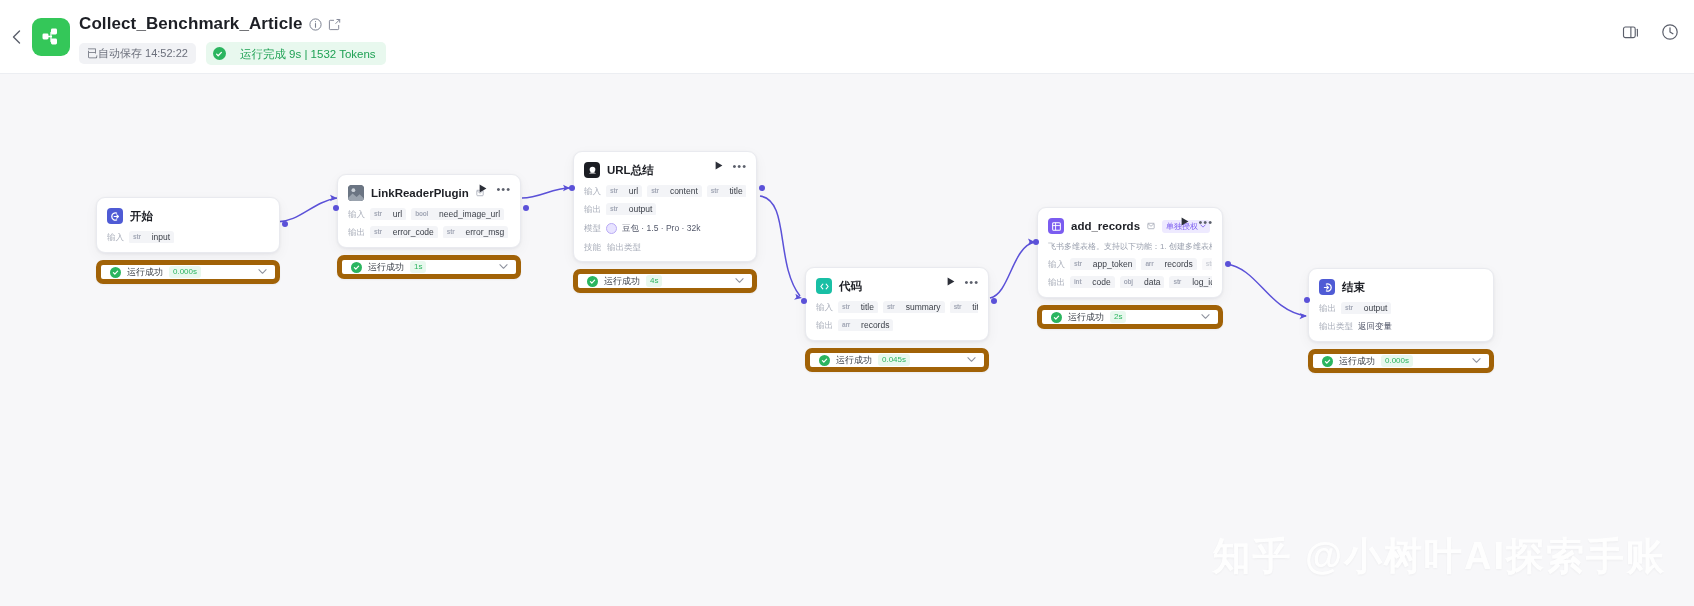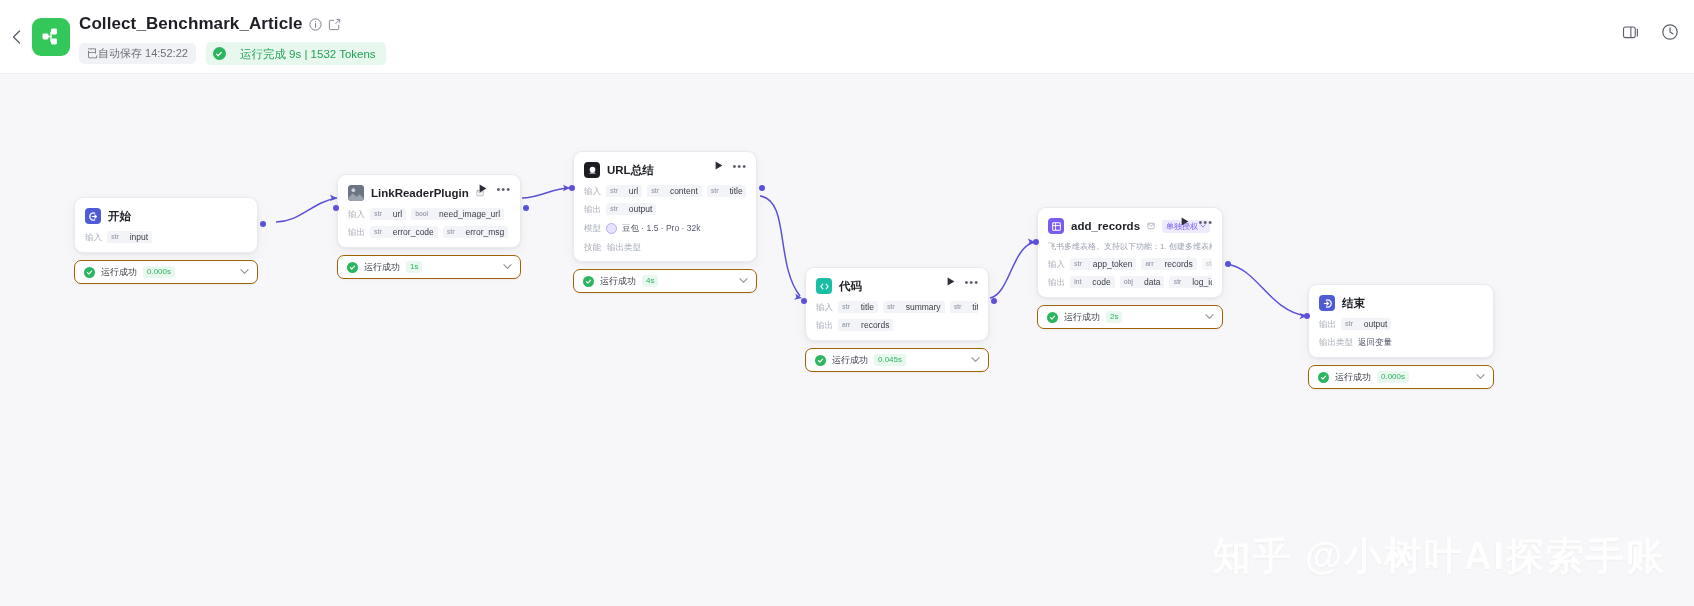--- a/index.html
+++ b/index.html
@@ -92,21 +92,21 @@
   }
   .ctype{font-size:6.5px;color:#a3a8b6;line-height:8px;font-weight:700;letter-spacing:-.2px;}
   .model-row{display:flex;align-items:center;gap:5px;margin-top:7px;height:12px;}
   .model-dot{width:9px;height:9px;border-radius:50%;background:#e8e4ff;border:1px solid #b9aaf5;flex:0 0 auto;}
   .model-txt{font-size:8.5px;color:#53586a;line-height:10px;white-space:nowrap;}
   .skill-row{display:flex;align-items:center;gap:6px;margin-top:7px;height:11px;}
   .skill-txt{font-size:8.5px;color:#a8adb9;line-height:10px;}
 
   
   .status{
-    margin-top:7px;background:#ffffff;border:1px solid #a16207;border-radius:7px;
+    margin-top:7px;background:#ffffff;border:5px solid #a16207;border-radius:7px;
     box-shadow:0 1px 2px rgba(22,25,37,.05);
     height:24px;display:flex;align-items:center;padding:0 9px;box-sizing:border-box;position:relative;
   }
   .st-tick{width:11px;height:11px;border-radius:50%;background:#2bb55f;display:flex;align-items:center;justify-content:center;flex:0 0 auto;}
   .st-txt{font-size:9px;color:#3c4049;margin-left:6px;line-height:10px;white-space:nowrap;}
   .st-time{font-size:8px;color:#2bb55f;background:#e8f8ee;border-radius:3px;padding:2px 4px;margin-left:6px;line-height:8px;white-space:nowrap;}
   .st-chev{position:absolute;right:8px;top:50%;transform:translateY(-50%);color:#8c909c;font-size:9px;line-height:9px;cursor:pointer;}
 
   
   .port{position:absolute;width:6px;height:6px;border-radius:50%;background:#5b51d8;}
@@ -198,21 +198,21 @@
     </g>
     <g fill="#5b51d8">
       <path d="M337 124 l-7 -3.2 l1.6 3.2 l-1.6 3.2 z"></path>
       <path d="M570 114 l-7 -3.2 l1.6 3.2 l-1.6 3.2 z"></path>
       <path d="M802 224 l-6.6 -4.2 l1 3.4 l-2.4 2.6 z"></path>
       <path d="M1035 168 l-7 -3.4 l1.5 3.3 l-1.7 3.1 z"></path>
       <path d="M1307 242 l-7.2 -3 l1.4 3.2 l-1.8 3.1 z"></path>
     </g>
   </svg>
 
-  <div class="node" style="left:74px;top:123px;width:184px;">
+  <div class="node" style="left:96px;top:123px;width:184px;">
     <div class="node-card">
       <div class="node-head">
         <span class="node-ico" style="background:#4f5bd5;">
           <svg width="11" height="11" viewBox="0 0 12 12" fill="none" aria-hidden="true">
             <path d="M7.2 2.2a4 4 0 1 0 0 7.6" stroke="#fff" stroke-width="1.4" stroke-linecap="round"></path>
             <path d="M4.6 6h4.4M7.4 4.3L9.2 6 7.4 7.7" stroke="#fff" stroke-width="1.3" stroke-linecap="round" stroke-linejoin="round"></path>
           </svg>
         </span>
         <span class="node-name">开始</span>
       </div>
@@ -521,21 +521,21 @@
       <span class="st-chev">
         <svg width="9" height="6" viewBox="0 0 10 6" fill="none" aria-hidden="true">
             <path d="M1 1l4 4 4-4" stroke="#8c909c" stroke-width="1.2" stroke-linecap="round" stroke-linejoin="round"></path>
           </svg>
       </span>
     </div>
     <span class="port" style="left:-4px;top:32px;"></span>
     <span class="port" style="left:188px;top:54px;"></span>
   </div>
 
-  <div class="node" style="left:1308px;top:210px;width:186px;">
+  <div class="node" style="left:1308px;top:194px;width:186px;">
     <div class="node-card">
       <div class="node-head">
         <span class="node-ico" style="background:#4f5bd5;">
           <svg width="11" height="11" viewBox="0 0 12 12" fill="none" aria-hidden="true">
             <path d="M4.8 2.2a4 4 0 1 1 0 7.6" stroke="#fff" stroke-width="1.4" stroke-linecap="round"></path>
             <path d="M2.6 6H7M5.2 4.3L7 6 5.2 7.7" stroke="#fff" stroke-width="1.3" stroke-linecap="round" stroke-linejoin="round"></path>
           </svg>
         </span>
         <span class="node-name">结束</span>
       </div>

